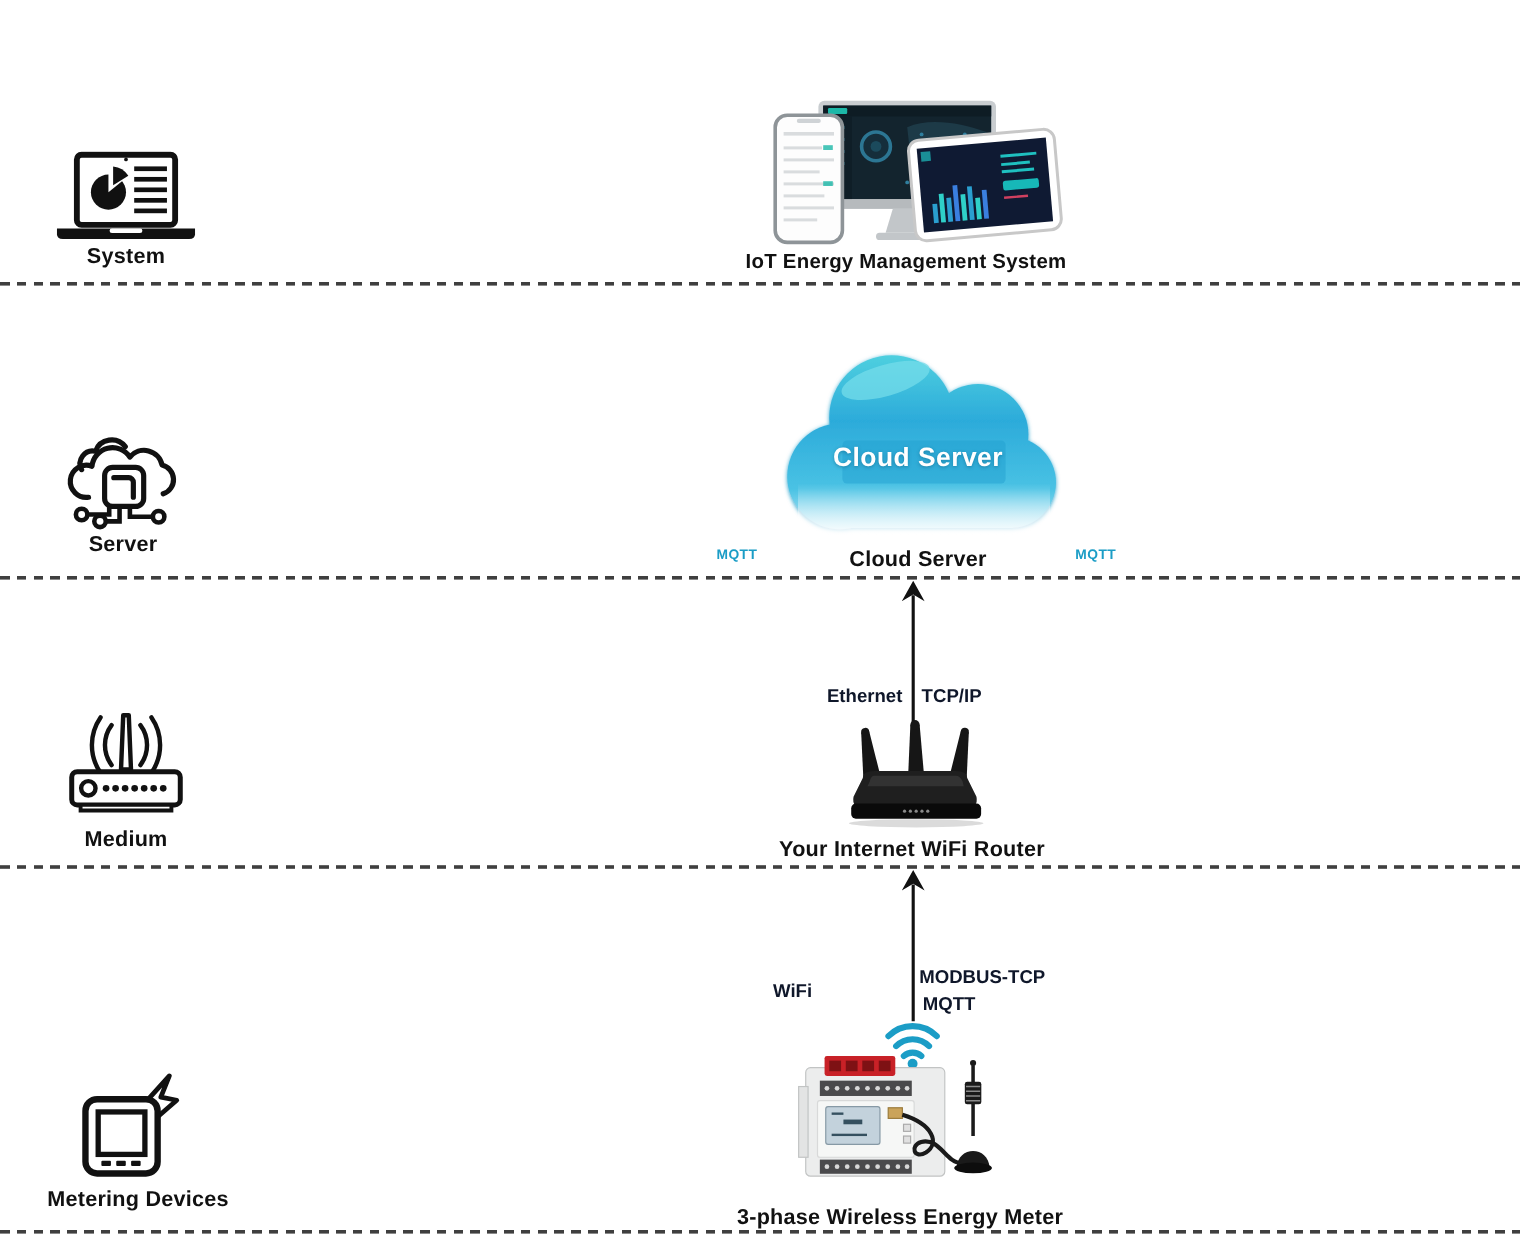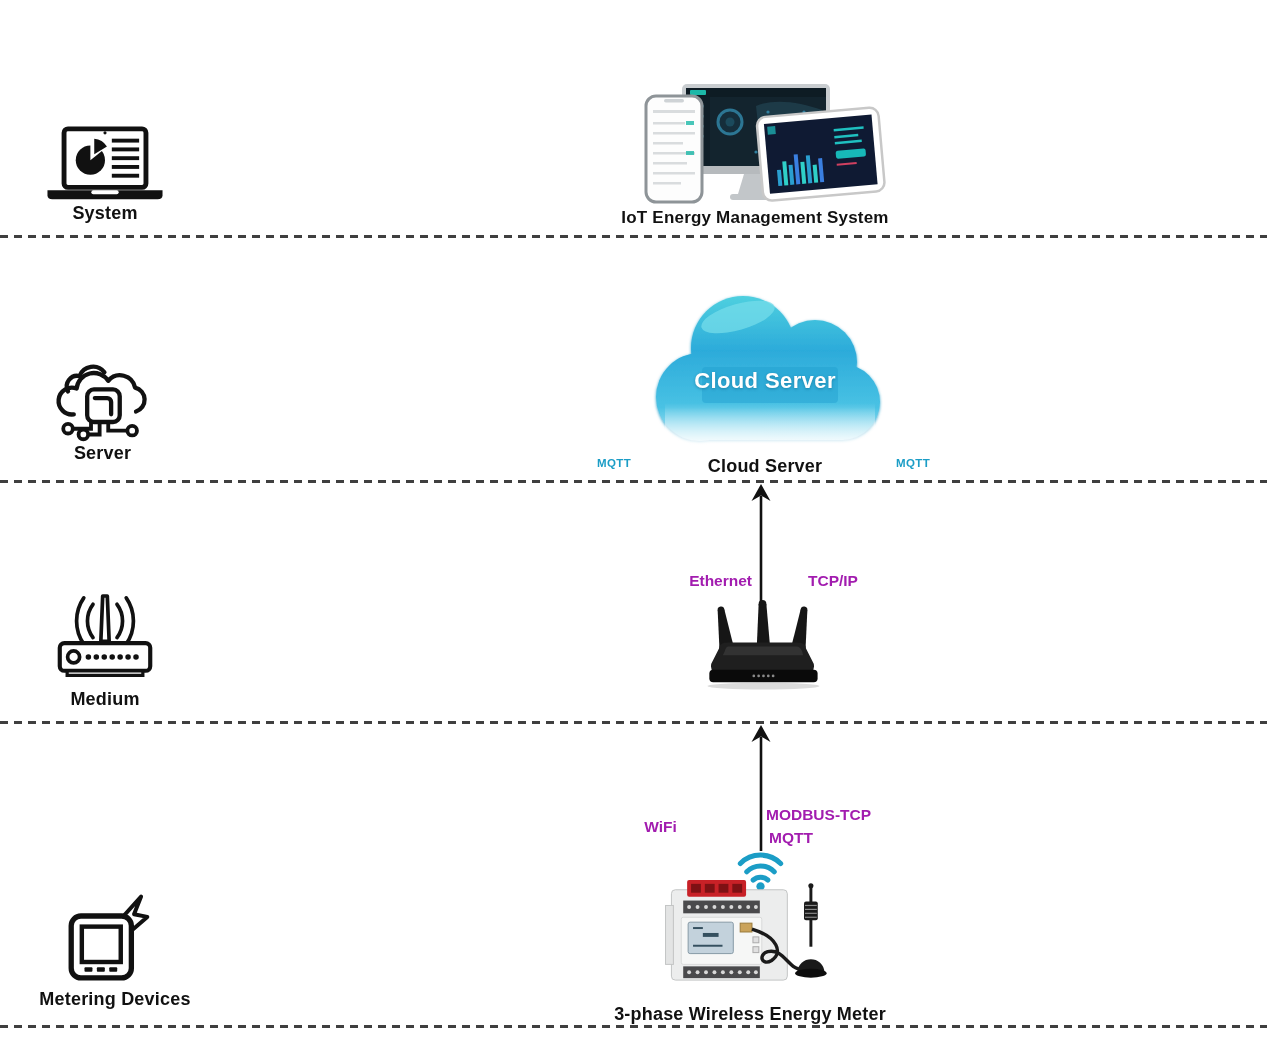--- a/index.html
+++ b/index.html
@@ -9,21 +9,21 @@
   }
   .sep{
     position:absolute;left:0;width:1267px;height:3px;
     background:repeating-linear-gradient(90deg,#3f3f3f 0 8px,transparent 8px 14px);
   }
   .abs{position:absolute;}
   .lbl{
     position:absolute;font-weight:bold;font-size:18px;color:#111;
     text-align:center;letter-spacing:.2px;white-space:nowrap;
   }
-  .link-lbl{position:absolute;font-weight:bold;font-size:15.5px;color:#a21caf;white-space:nowrap;}
+  .link-lbl{position:absolute;font-weight:bold;font-size:15.5px;color:#0f172a;white-space:nowrap;}
   .mqtt-sm{position:absolute;font-weight:bold;font-size:11.5px;color:#1b9dc6;letter-spacing:.4px;}
   .cloud-title{
     position:absolute;left:640px;top:368px;width:250px;text-align:center;
     font-weight:bold;font-size:22px;color:#fff;letter-spacing:.4px;
     text-shadow:0 1px 3px rgba(6,80,110,.45);
   }
   svg{display:block;}
 </style>
 </head>
 <body>
@@ -208,21 +208,21 @@
   </div>
   <div class="lbl" style="left:45px;top:689px;width:120px">Medium</div>
 
   <div class="abs" style="left:748px;top:484px;width:26px;height:172px">
     <svg width="26" height="172" viewBox="0 0 26 172">
       <line x1="13" y1="170" x2="13" y2="12" stroke="#111" stroke-width="2.6"></line>
       <path d="M13 0 L3.5 17 L13 11.5 L22.5 17 Z" fill="#111"></path>
     </svg>
   </div>
   <div class="link-lbl" style="left:600px;top:572px;width:152px;text-align:right">Ethernet</div>
-  <div class="link-lbl" style="left:808px;top:572px">TCP/IP</div>
+  <div class="link-lbl" style="left:768px;top:572px">TCP/IP</div>
 
   <div class="abs" style="left:690px;top:598px;width:145px;height:95px">
     <svg width="145" height="95" viewBox="0 0 150 98">
       <g fill="#161616">
         <path d="M31 12 h7 l5 40 h-15 z" transform="rotate(-7 35 32)"></path>
         <path d="M71 6 h8 l4 46 h-14 z"></path>
         <path d="M112 12 h7 l3 40 h-15 z" transform="rotate(7 116 32)"></path>
         <circle cx="34.5" cy="12" r="3.5" transform="rotate(-7 35 32)"></circle>
         <circle cx="75" cy="6" r="4"></circle>
         <circle cx="115.5" cy="12" r="3.5" transform="rotate(7 116 32)"></circle>
@@ -233,20 +233,21 @@
       <rect x="20" y="74" width="112" height="13" rx="4" fill="#0a0a0a"></rect>
       <g fill="#8a8a8a">
         <circle cx="66" cy="80.5" r="1.4"></circle>
           <circle cx="71" cy="80.5" r="1.4"></circle>
         <circle cx="76" cy="80.5" r="1.4"></circle>
           <circle cx="81" cy="80.5" r="1.4"></circle>
         <circle cx="86" cy="80.5" r="1.4"></circle>
       </g>
     </svg>
   </div>
+  <div class="lbl" style="left:560px;top:697px;width:400px">Your Internet WiFi Router</div>
 
   <div class="abs" style="left:55px;top:893px;width:120px;height:92px">
     <svg width="120" height="92" viewBox="0 0 135 104">
       <path d="M97 4 L70 34 L84 37 L66 60 L104 27 L89 24 Z" fill="#fff" stroke="#111" stroke-width="4.5" stroke-linejoin="round"></path>
       <rect x="18" y="26" width="68" height="70" rx="11" fill="#fff" stroke="#111" stroke-width="6"></rect>
       <rect x="30" y="38" width="44" height="40" fill="#fff" stroke="#111" stroke-width="5"></rect>
       <g fill="#111">
         <rect x="33" y="84" width="9" height="5" rx="1"></rect>
         <rect x="47" y="84" width="9" height="5" rx="1"></rect>
         <rect x="61" y="84" width="9" height="5" rx="1"></rect>

